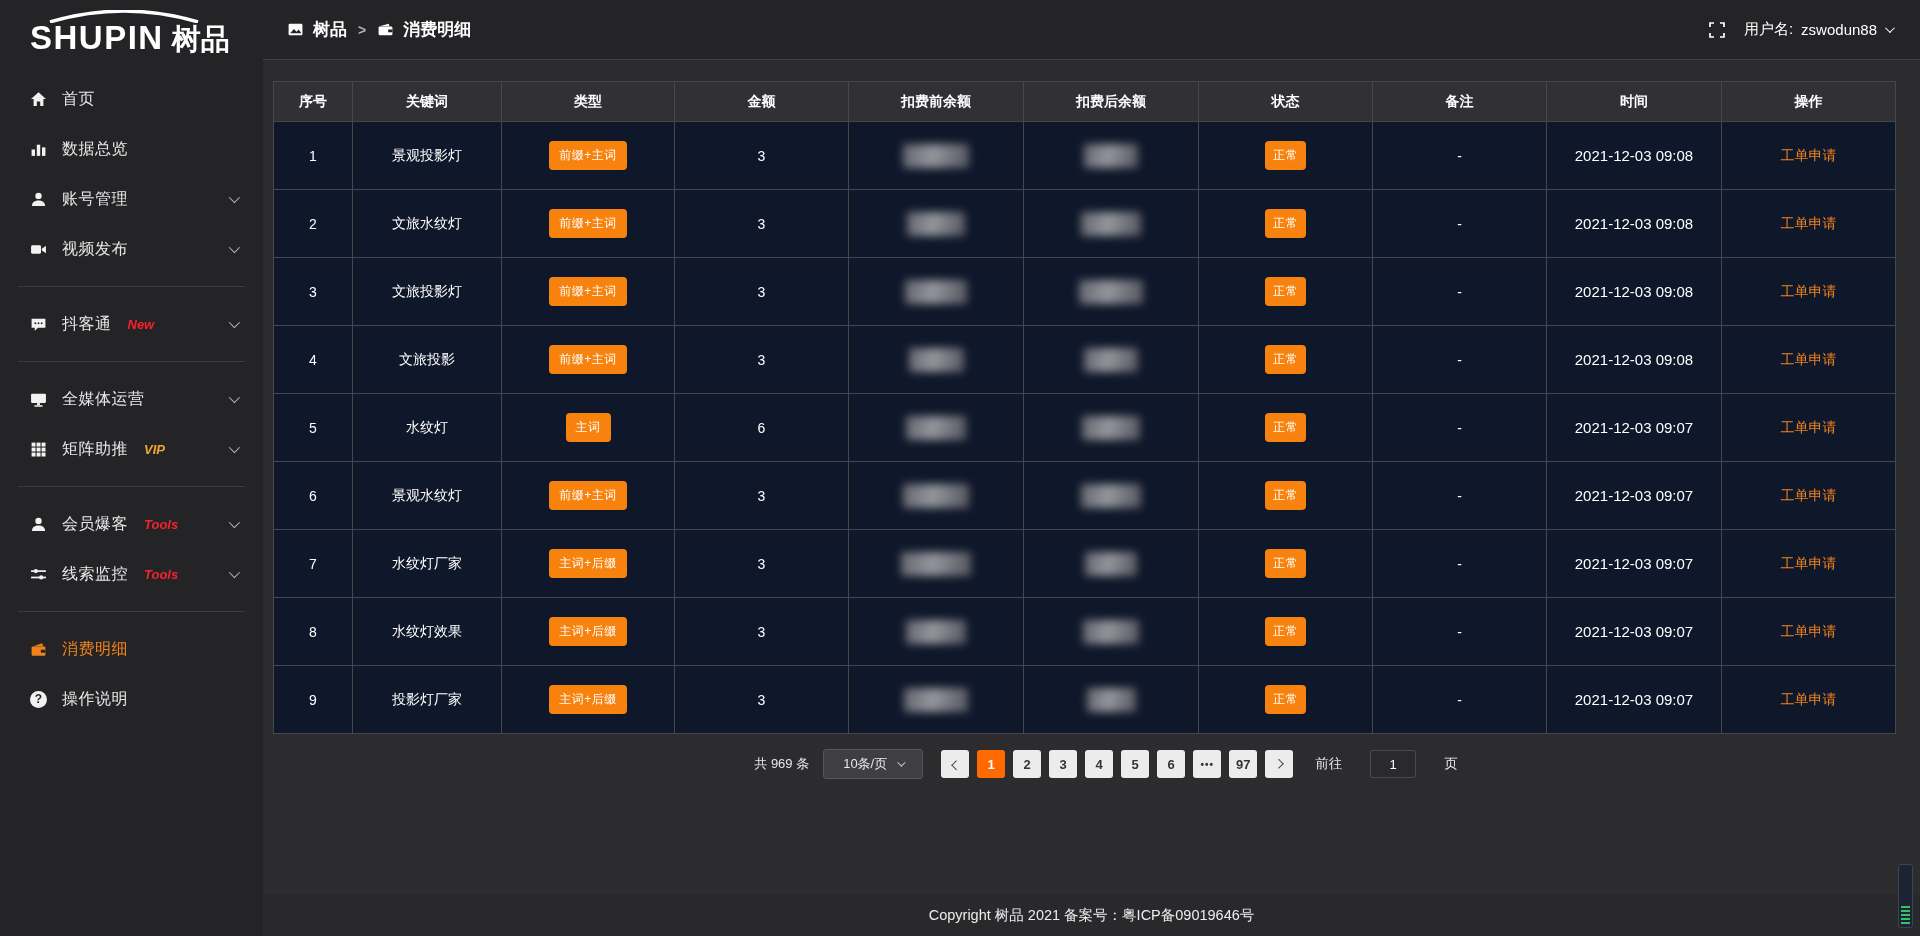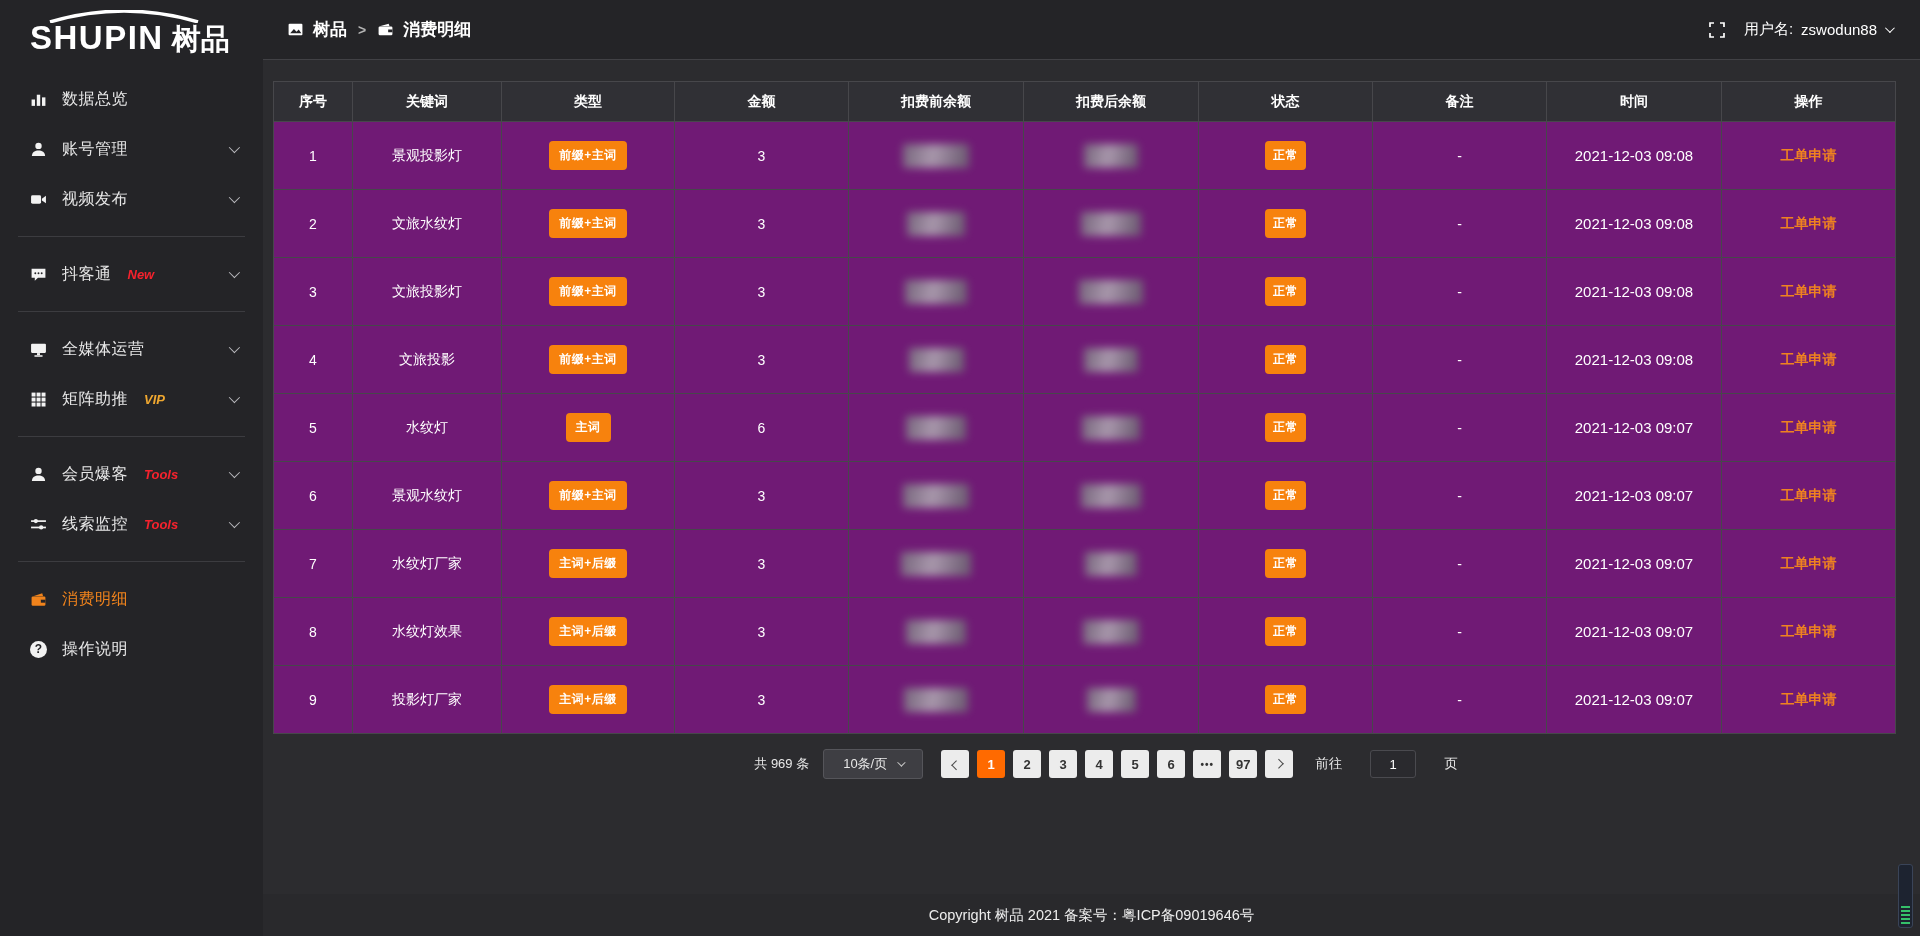--- a/index.html
+++ b/index.html
@@ -51,36 +51,36 @@
     border-bottom:1.5px solid #fff; transform:rotate(45deg) translateY(-2px); }
 
   
   .content { position:absolute; left:263px; top:61px; right:0; bottom:0;
     background:#2c2c2f; }
   .balance { padding:34px 0 0 10px; font-size:15px; font-weight:700; }
   .balance b { margin-left:8px; letter-spacing:.3px; }
 
   .table-wrap { margin:20px 26px 0 10px; }
   table { width:100%; border-collapse:collapse; table-layout:fixed;
-    background:#701a75; }
+    background:#0f172a; }
   th, td { border:1px solid #47474b; text-align:center; vertical-align:middle;
     overflow:hidden; }
   thead tr { height:40px; background:#303035; }
   th { font-size:14px; font-weight:700; color:#fff; }
   tbody tr { height:68px; }
   td { font-size:14px; color:#fff; }
   .type-badge, .status-badge { display:inline-block; background:#f7820d; color:#fff;
-    font-size:12px; font-weight:700; padding:6px 10px; border-radius:4px;
+    font-size:12px; font-weight:400; padding:6px 10px; border-radius:4px;
     letter-spacing:.5px; }
   .status-badge { padding:6px 8px; }
   .blur-block { height:24px; border-radius:2px; margin:0 auto; opacity:.8;
     background:linear-gradient(100deg,#85858a 10%,#b7b7ba 45%,#737378 90%);
     filter:blur(4px); }
   .time-cell { font-size:15px; }
-  .action-link { color:#ef8220; font-size:14px; font-weight:700; cursor:pointer;
+  .action-link { color:#ef8220; font-size:14px; font-weight:400; cursor:pointer;
     text-decoration:none; }
 
   
   .pagination { margin-top:15px; display:flex; align-items:center;
     justify-content:center; gap:8px; }
   .pg-total { font-size:13px; color:#e8e8e8; margin-right:6px;margin-left:29px; }
   .pg-size { width:100px; height:30px; background:#3e3e43; border:1px solid #55555a;
     border-radius:3px; display:flex; align-items:center; justify-content:center;
     gap:10px; font-size:13px; color:#e8e8e8; cursor:pointer; margin-right:10px; }
   .chev-xs { width:6px; height:6px; border-right:1.4px solid #c9c9c9;
@@ -120,20 +120,28 @@
   <div class="logo">
     <svg class="logo-arc" width="160" height="13" viewBox="0 0 160 13">
       <path d="M6 12 Q80 -10 154 12" stroke="#ffffff" stroke-width="3.4" fill="none"></path>
     </svg>
     <div class="logo-text">
       <span class="logo-en">SHUPIN</span>
       <span class="logo-cn">树品</span>
     </div>
   </div>
   <nav class="nav">
+      <div class="nav-item">
+        <span class="nav-icon">
+          <svg viewBox="0 0 16 16">
+            <path d="M8 1.2 L15 7.6 L12.6 7.6 L12.6 14 L9.6 14 L9.6 9.8 L6.4 9.8 L6.4 14 L3.4 14 L3.4 7.6 L1 7.6 Z"></path>
+          </svg>
+        </span>
+        <span class="nav-label">首页</span>
+      </div>
       <div class="nav-item">
         <span class="nav-icon">
           <svg viewBox="0 0 16 16">
             <rect x="1.5" y="8" width="3.2" height="6"></rect>
             <rect x="6.4" y="3.5" width="3.2" height="10.5"></rect>
             <rect x="11.3" y="6" width="3.2" height="8"></rect>
           </svg>
         </span>
         <span class="nav-label">数据总览</span>
       </div>

